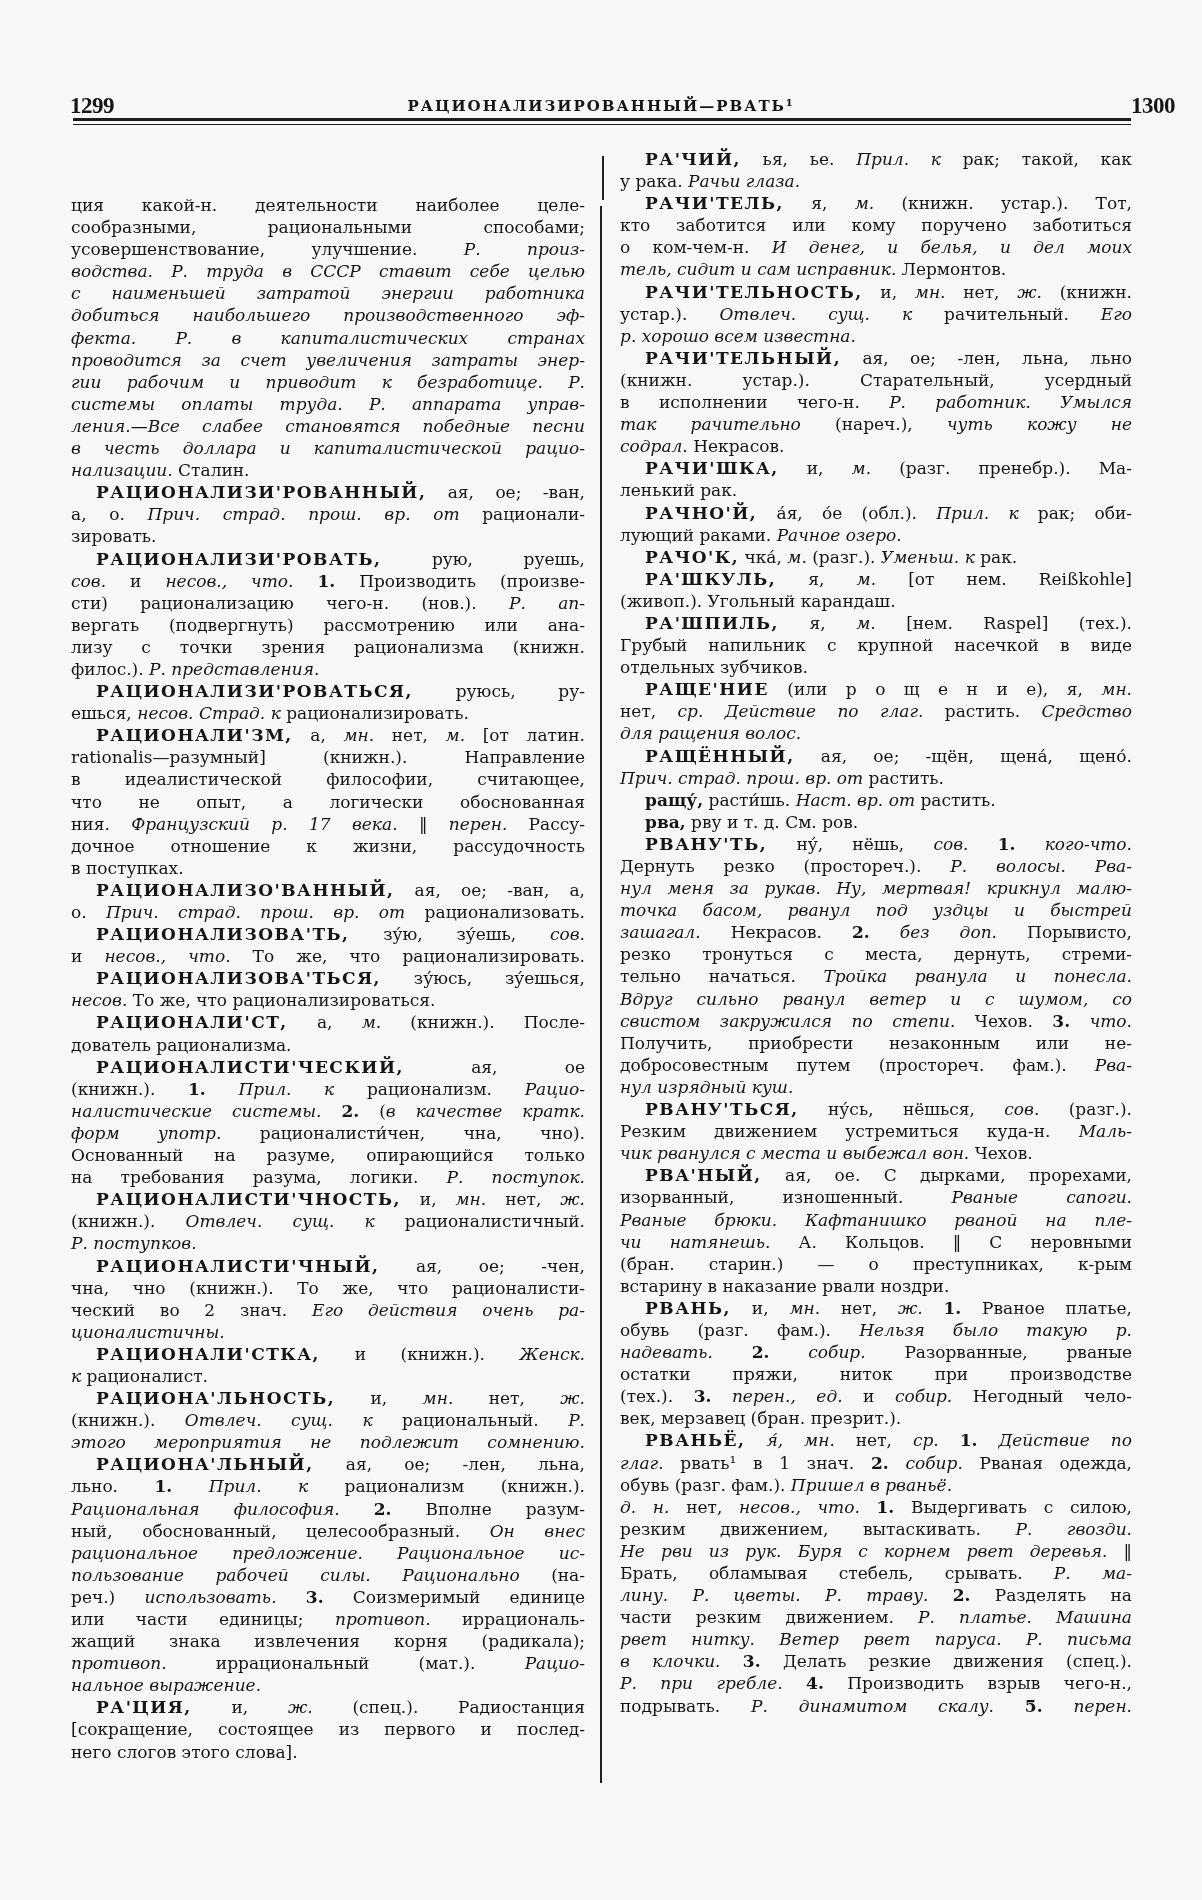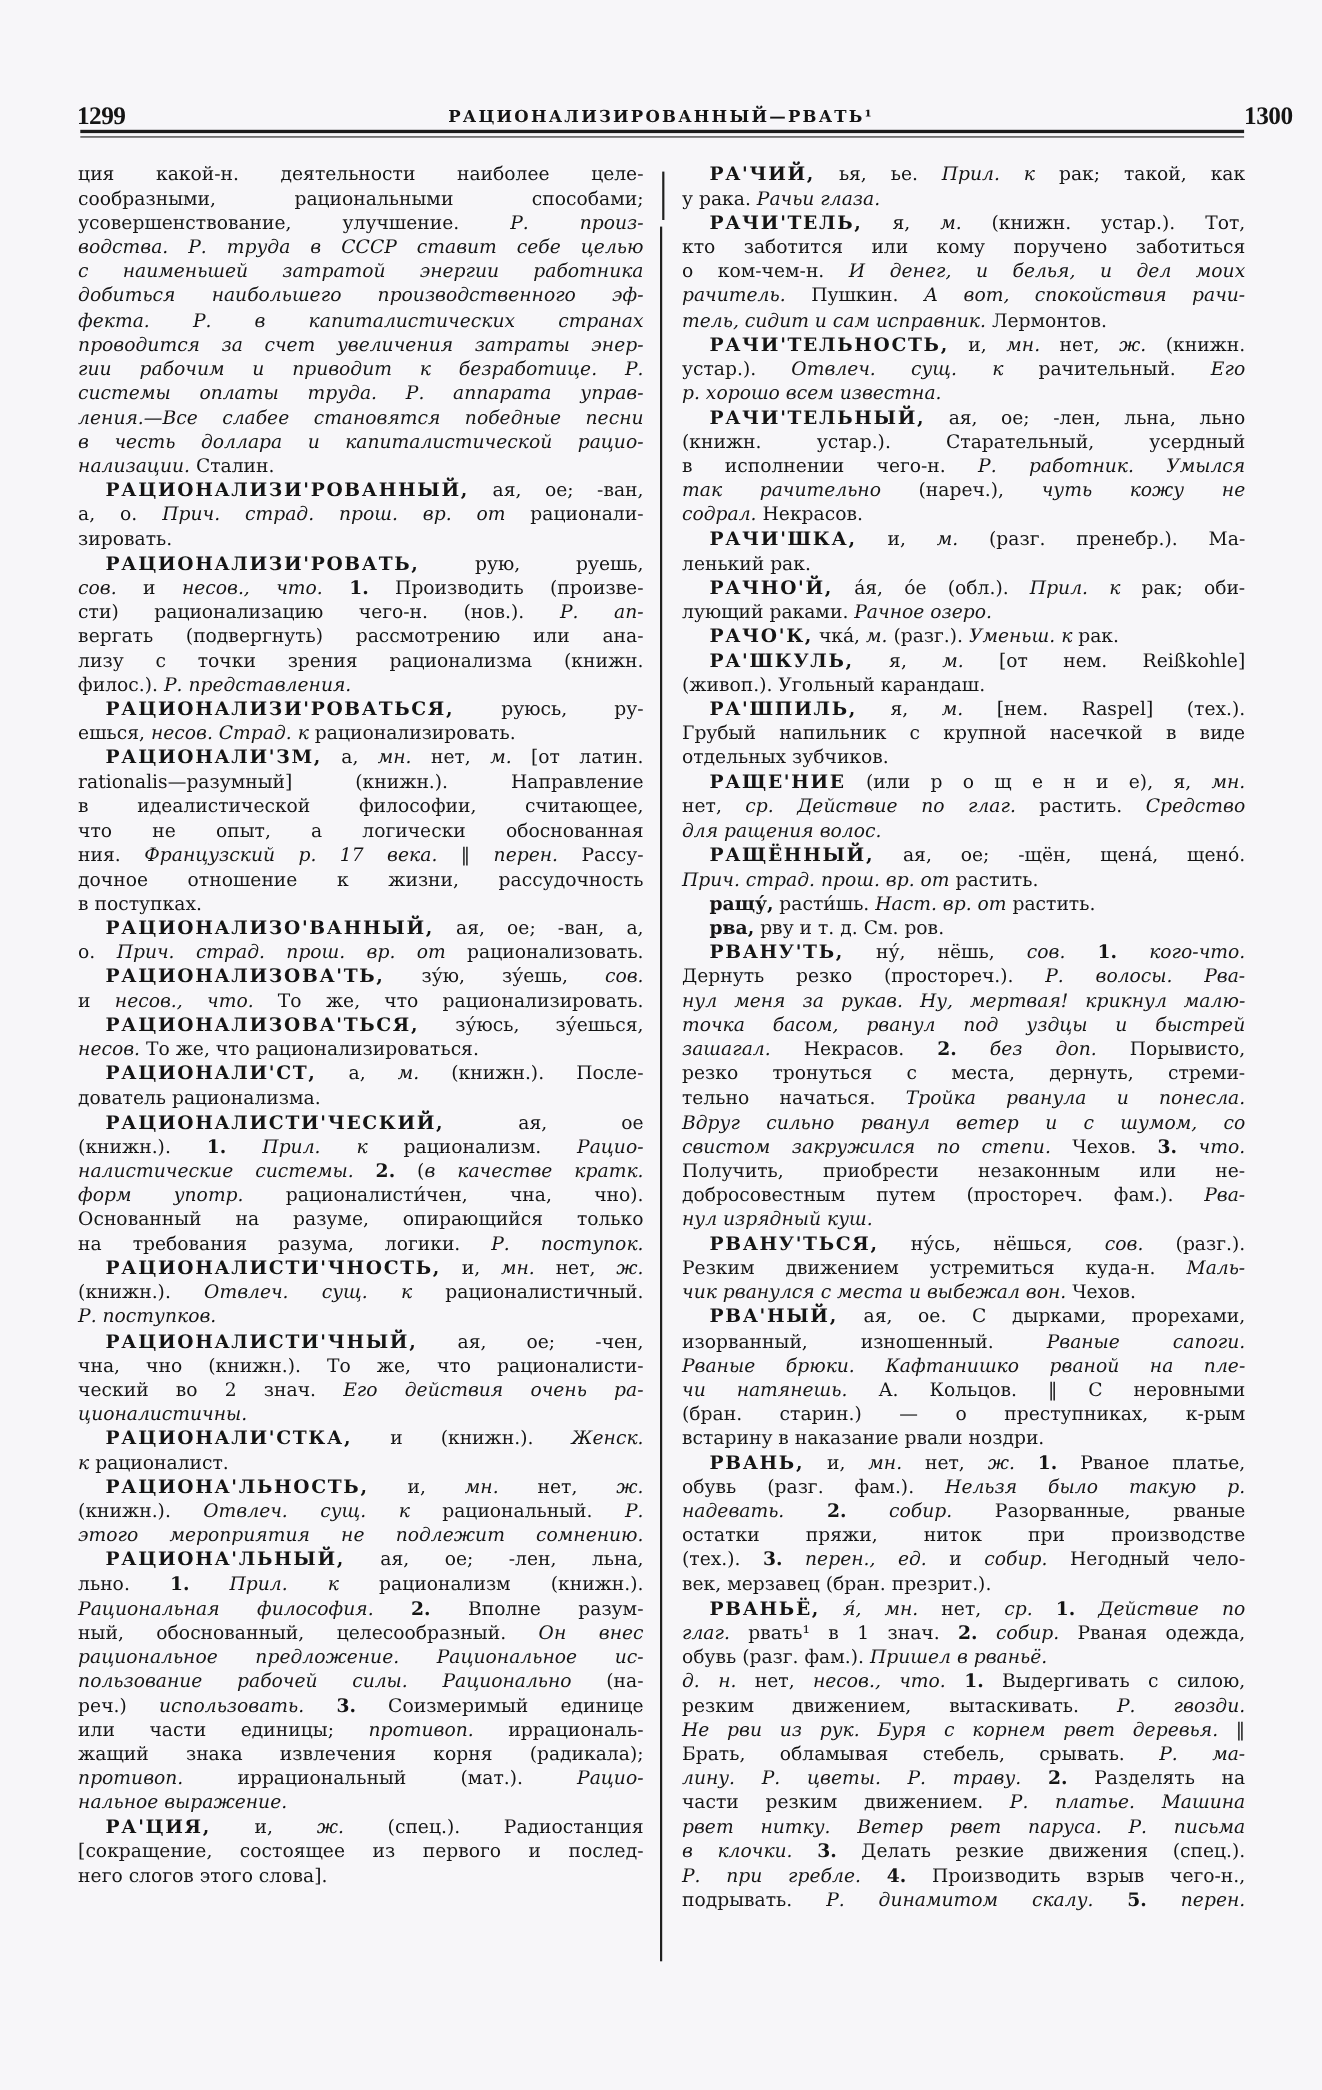--- a/index.html
+++ b/index.html
@@ -21,21 +21,21 @@
       font-family: "DejaVu Serif", serif; font-weight: bold;
       font-size: 15px; line-height: 15px; letter-spacing: 2px;
     }
     .rule { position: absolute; left: 73px; width: 1058px; background: #1c1c1c; }
     .rule.thick { top: 118px; height: 2.5px; }
     .rule.thin { top: 124px; height: 1px; }
     .vrule { position: absolute; width: 2px; background: #202020; }
     .vrule.a { left: 602px; top: 156px; height: 44px; }
     .vrule.b { left: 600px; top: 206px; height: 1577px; }
     .col { position: absolute; top: 148px; }
-    .col.left { left: 71px; width: 514px; }
+    .col.left { left: 71px; width: 514px; margin-top: 46px; }
     .col.right { left: 620px; width: 512px; }
     .line {
       font-size: 17px; line-height: 22.1px;
       text-align: justify; text-align-last: justify;
       hyphens: manual; word-spacing: 0;
     }
     .line.end { text-align: left; text-align-last: left; }
     .line.indent { padding-left: 25px; }
     .seg-i { font-style: italic; }
     .seg-b { font-weight: bold; }
@@ -125,21 +125,20 @@
       <div class="line end"><span class="seg-r">него слогов этого слова].</span></div>
     </div>
   <div class="vrule a"></div>
   <div class="vrule b"></div>
   <div class="col right">
       <div class="line indent"><span class="seg-h">РА'ЧИЙ,</span><span class="seg-r"> ья, ье. </span><span class="seg-i">Прил. к</span><span class="seg-r"> рак; такой, как</span></div>
       <div class="line end"><span class="seg-r">у рака. </span><span class="seg-i">Рачьи глаза.</span></div>
       <div class="line indent"><span class="seg-h">РАЧИ'ТЕЛЬ,</span><span class="seg-r"> я, </span><span class="seg-i">м.</span><span class="seg-r"> (книжн. устар.). Тот,</span></div>
       <div class="line"><span class="seg-r">кто заботится или кому поручено заботиться</span></div>
       <div class="line"><span class="seg-r">о ком-чем-н. </span><span class="seg-i">И денег, и белья, и дел моих</span></div>
-      <div class="line"><span class="seg-i">рачитель.</span><span class="seg-r"> Пушкин. </span><span class="seg-i">А вот, спокойствия рачи-</span></div>
       <div class="line end"><span class="seg-i">тель, сидит и сам исправник.</span><span class="seg-r"> Лермонтов.</span></div>
       <div class="line indent"><span class="seg-h">РАЧИ'ТЕЛЬНОСТЬ,</span><span class="seg-r"> и, </span><span class="seg-i">мн.</span><span class="seg-r"> нет, </span><span class="seg-i">ж.</span><span class="seg-r"> (книжн.</span></div>
       <div class="line"><span class="seg-r">устар.). </span><span class="seg-i">Отвлеч. сущ. к</span><span class="seg-r"> рачительный. </span><span class="seg-i">Его</span></div>
       <div class="line end"><span class="seg-i">р. хорошо всем известна.</span></div>
       <div class="line indent"><span class="seg-h">РАЧИ'ТЕЛЬНЫЙ,</span><span class="seg-r"> ая, ое; -лен, льна, льно</span></div>
       <div class="line"><span class="seg-r">(книжн. устар.). Старательный, усердный</span></div>
       <div class="line"><span class="seg-r">в исполнении чего-н. </span><span class="seg-i">Р. работник. Умылся</span></div>
       <div class="line"><span class="seg-i">так рачительно</span><span class="seg-r"> (нареч.), </span><span class="seg-i">чуть кожу не</span></div>
       <div class="line end"><span class="seg-i">содрал.</span><span class="seg-r"> Некрасов.</span></div>
       <div class="line indent"><span class="seg-h">РАЧИ'ШКА,</span><span class="seg-r"> и, </span><span class="seg-i">м.</span><span class="seg-r"> (разг. пренебр.). Ма-</span></div>

